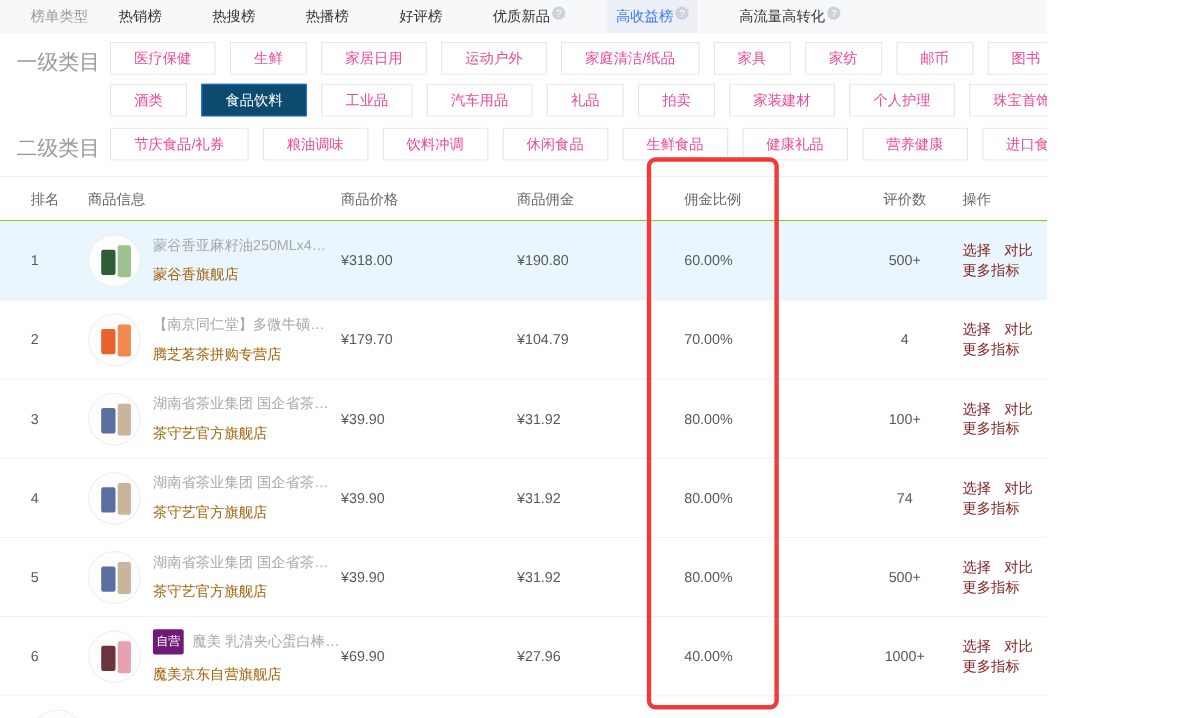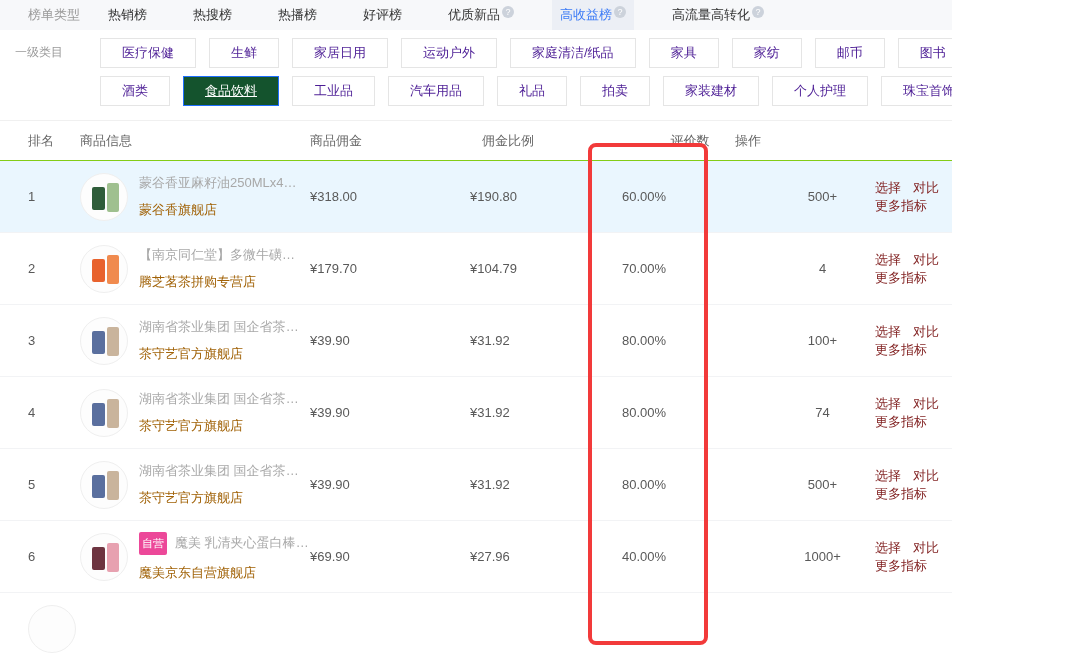--- a/index.html
+++ b/index.html
@@ -11,47 +11,47 @@
   .bar-label { color:#999; width:72px; flex-shrink:0; }
   .tabs { display:flex; align-items:flex-end; }
   .tab { color:#333; margin-right:30px; cursor:pointer; position:relative; padding:6px 8px; white-space:nowrap; }
   .tab.active { color:#3c7bf6; background:#eceff5; }
   .qicon { display:inline-block; width:12px; height:12px; line-height:12px; text-align:center;
            background:#ccd2db; color:#fff; border-radius:50%; font-size:9px; vertical-align:top; margin-left:2px; }
 
   
   .filters { padding-top:8px; }
   .filter-row { display:flex; padding-left:15px; margin-bottom:2px; }
-  .filter-label { width:85px; color:#999; font-size:12px; padding-top:6px; flex-shrink:0; }
+  .filter-label { width:85px; color:#999; font-size:19px; padding-top:6px; flex-shrink:0; }
   .chip-lines { flex:1; overflow:hidden; }
   .chips { display:flex; flex-wrap:nowrap; overflow:hidden; margin-bottom:8px; }
-  .chip { flex-shrink:0; border:1px solid #e5e5e5; background:#fff; color:#4c1d95; font-size:13px;
+  .chip { flex-shrink:0; border:1px solid #e5e5e5; background:#fff; color:#ec4899; font-size:13px;
           padding:5px 21px; margin-right:13px; cursor:pointer; white-space:nowrap; }
-  .chip.sel { background:#14532d; border-color:#1e6fff; color:#fff;text-decoration:underline; }
+  .chip.sel { background:#0c4a6e; border-color:#1e6fff; color:#fff; }
 
   
   .tbl { margin-top:6px; border-top:1px solid #f0f0f0; font-size:13px; }
   .thead, .trow { display:grid; grid-template-columns:52px 230px 160px 140px 125px 140px 1fr;
                   align-items:center; padding-left:28px; }
   .thead { height:40px; color:#666; border-bottom:1px solid #84cc16; }
   .trow { height:72px; border-bottom:1px solid #f2f3f5; color:#595959; }
   .trow.hl { background:#eaf6fe; }
   .c4 { padding-left:12px; }
   .c5 { padding-left:35px;text-align:center; }
   .info { display:flex; align-items:center; }
   .pimg { width:48px; height:48px; border-radius:50%; border:1px solid #efefef; background:#fdfdfd;
           position:relative; overflow:hidden; flex-shrink:0; margin-right:11px; cursor:pointer; }
   .pimg i { position:absolute; border-radius:2px; }
   .pimg .s1 { left:11px; top:13px; width:13px; height:23px; }
   .pimg .s2 { left:26px; top:9px; width:12px; height:29px; }
   .ptxt { min-width:0; }
   .tline { display:flex; align-items:center; margin-bottom:9px; }
   .ptitle { color:#a8a8a8; white-space:nowrap; overflow:hidden; text-overflow:ellipsis; max-width:168px; }
   .pshop { color:#a16207; white-space:nowrap; overflow:hidden; text-overflow:ellipsis; max-width:168px; }
-  .badge { background:#ec4899; color:#fff; font-size:11px; line-height:15px; padding:4px 3px;
+  .badge { background:#701a75; color:#fff; font-size:11px; line-height:15px; padding:4px 3px;
            border-radius:2px; margin-right:8px; flex-shrink:0; }
   .badge:empty { display:none; }
   .actions span { color:#7f1d1d; margin-right:12px; cursor:pointer; }
 
   
   .red-box { position:absolute; left:588px; top:143px; width:120px; height:502px;
              border:4px solid #f23a3a; border-radius:8px; pointer-events:none; }
 </style>
 </head>
 <body>
@@ -93,26 +93,43 @@
             <span class="chip">汽车用品</span>
             <span class="chip">礼品</span>
             <span class="chip">拍卖</span>
             <span class="chip">家装建材</span>
             <span class="chip">个人护理</span>
             <span class="chip">珠宝首饰</span>
             <span class="chip">卖家服务</span>
           </div>
       </div>
     </div>
+    <div class="filter-row">
+      <span class="filter-label">二级类目</span>
+      <div class="chip-lines">
+        <div class="chips" id="l2">
+            <span class="chip">节庆食品/礼券</span>
+            <span class="chip">粮油调味</span>
+            <span class="chip">饮料冲调</span>
+            <span class="chip">休闲食品</span>
+            <span class="chip">生鲜食品</span>
+            <span class="chip">健康礼品</span>
+            <span class="chip">营养健康</span>
+            <span class="chip">进口食品</span>
+            <span class="chip">地方特产</span>
+          </div>
+      </div>
+    </div>
   </div>
 
   <div class="tbl">
     <div class="thead" id="thead">
         <div class="hc c0">排名</div>
         <div class="hc c1">商品信息</div>
+        <div class="hc c2">商品价格</div>
         <div class="hc c3">商品佣金</div>
         <div class="hc c4">佣金比例</div>
         <div class="hc c5">评价数</div>
         <div class="hc c6">操作</div>
       </div>
     <div id="tbody">
         <div class="trow hl">
           <div class="cell c0">1</div>
           <div class="cell c1 info">
             <span class="pimg">

